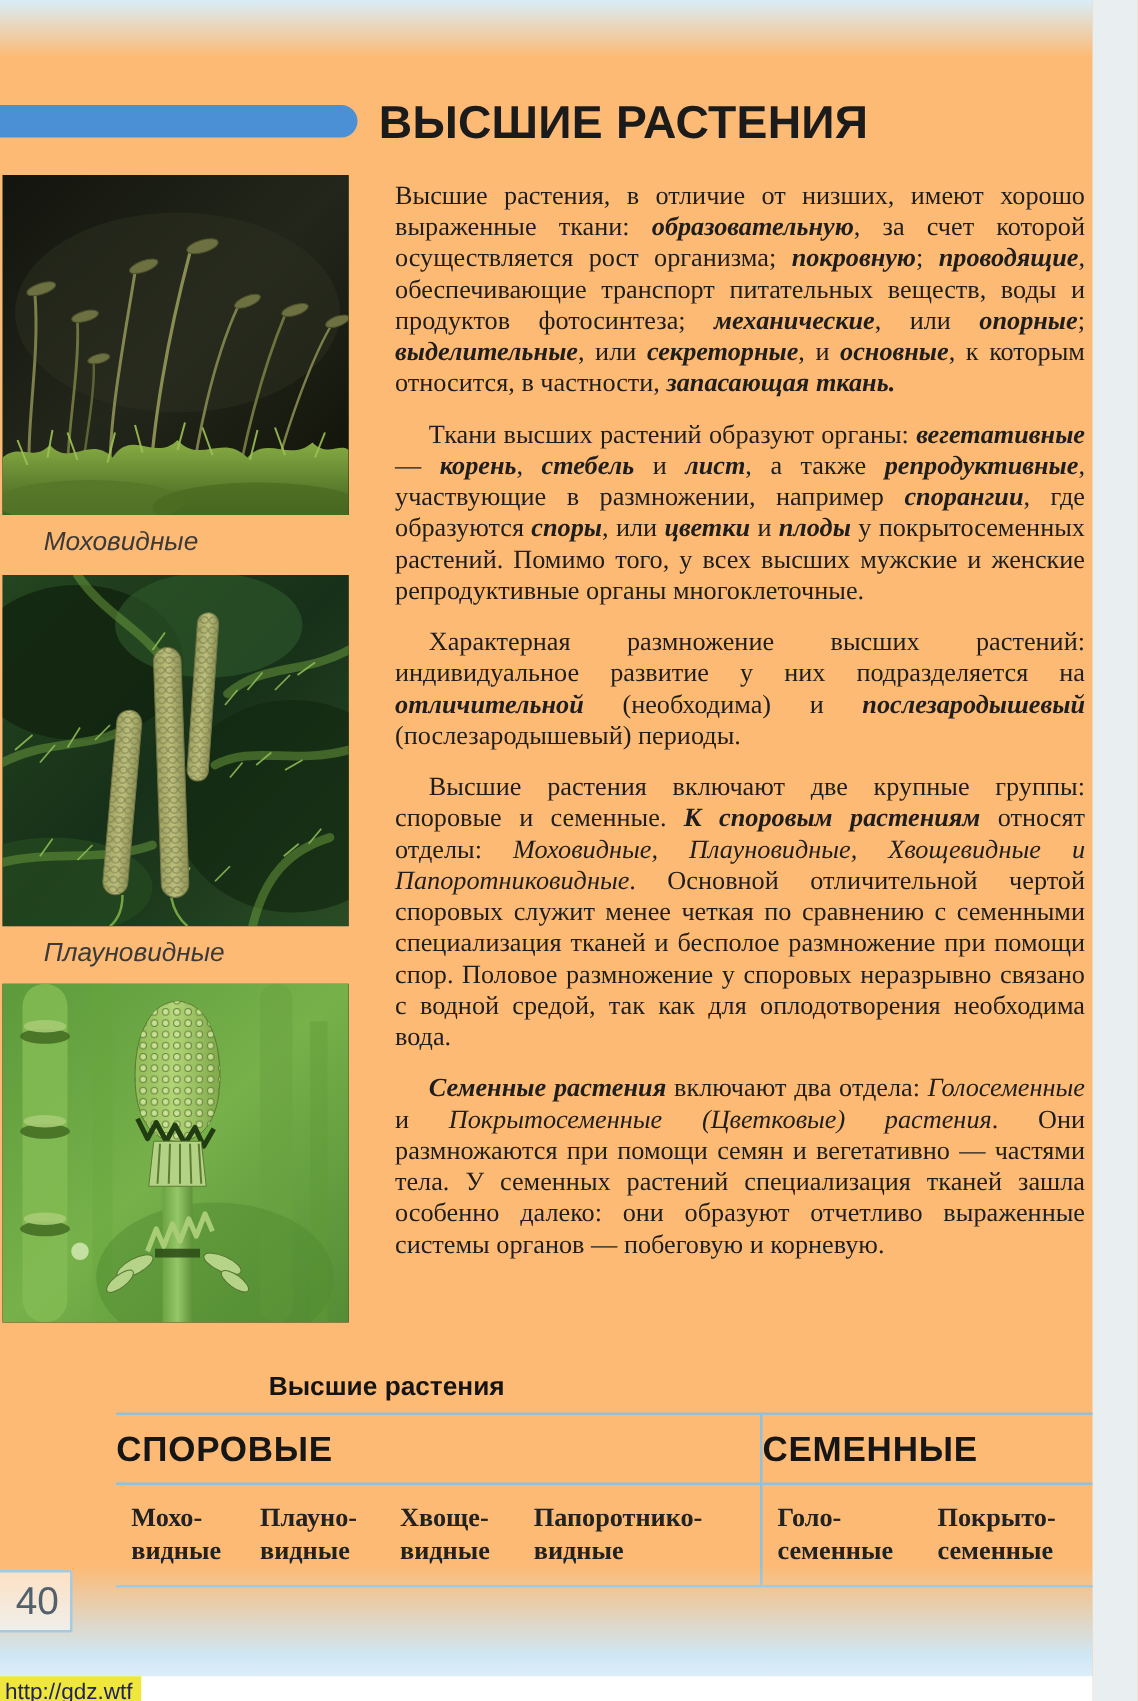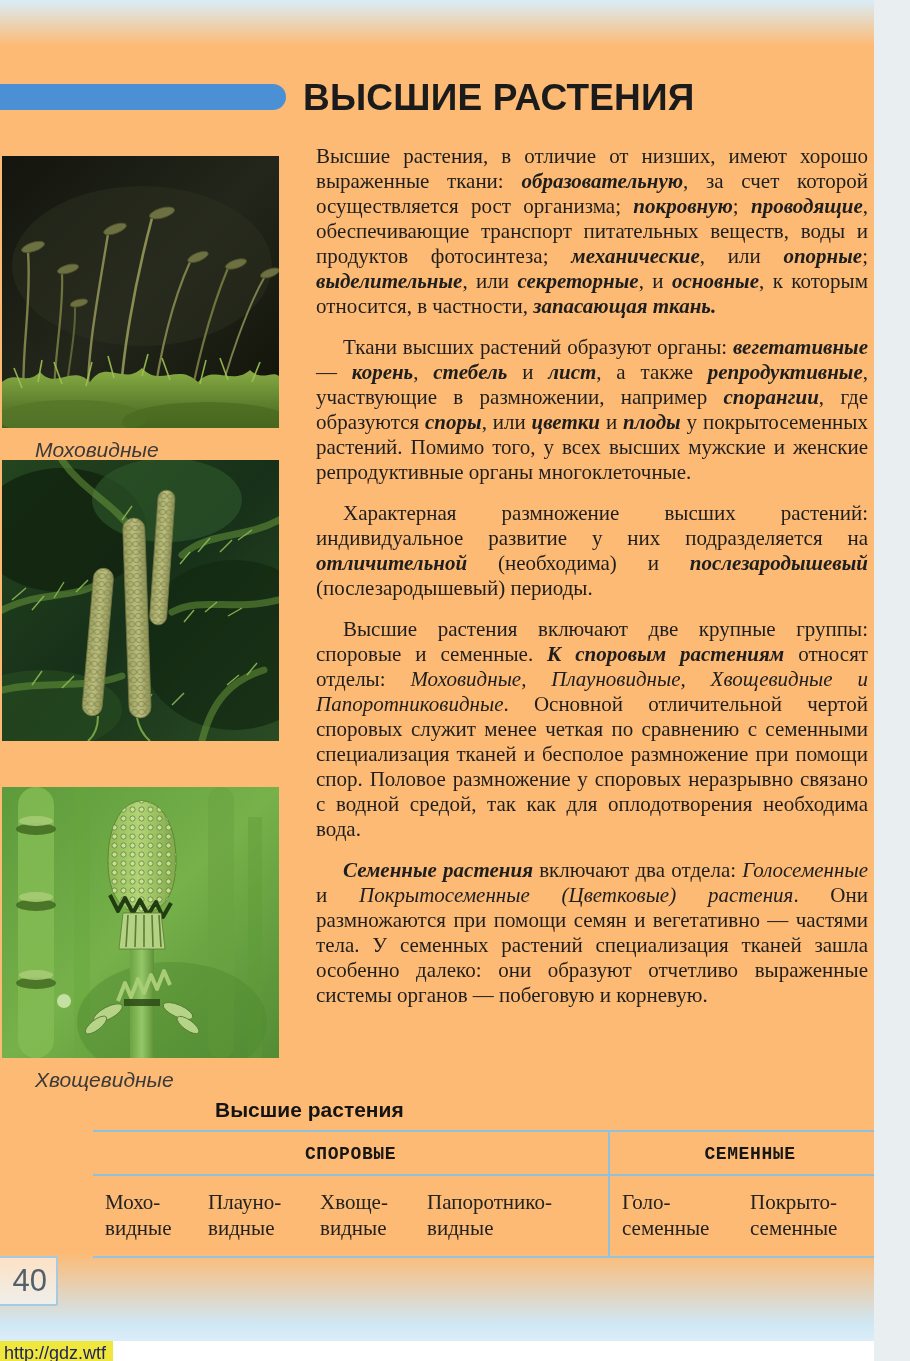--- a/index.html
+++ b/index.html
@@ -10,44 +10,44 @@
             background:linear-gradient(180deg,#d9edf8 0%,rgba(255,255,255,0) 100%);}
 
   .header-bar{position:absolute;left:0;top:84px;width:286px;height:26px;
               background:#4b8fd5;border-radius:0 14px 14px 0;}
 
   .title{position:absolute;left:303px;top:79px;margin:0;
          font-family:"Liberation Sans",sans-serif;font-weight:bold;
          font-size:37px;line-height:38px;letter-spacing:0.2px;color:#1b1b1b;}
 
   .fig{position:absolute;left:2px;width:277px;margin:0;}
-  .fig1{top:156px;} .fig2{top:460px;} .fig3{top:787px;}
+  .fig1{top:140px;} .fig2{top:460px;} .fig3{top:787px;}
   .photo{width:277px;overflow:hidden;background:#2a3a22;}
   .fig1 .photo{height:272px;} .fig2 .photo{height:281px;} .fig3 .photo{height:271px;}
   .photo svg{display:block;width:100%;height:100%;}
   .caption{margin:10px 0 0 33px;font-family:"Liberation Sans",sans-serif;
            font-style:italic;font-size:21px;color:#3a3a3a;}
 
   .article{position:absolute;left:300px;top:128px;width:584px;
            font-size:21px;line-height:25px;text-align:justify;}
   .article p{margin:16px;}
   .article p.indent{text-indent:27px;}
   .run-bold-italic{font-weight:bold;font-style:italic;}
   .run-italic{font-style:italic;}
 
   .table-wrap{position:absolute;left:93px;top:1098px;width:797px;}
   .table-title{margin:0 0 8px 122px;font-family:"Liberation Sans",sans-serif;
                font-weight:bold;font-size:21px;color:#141414;}
   .sp-table{border-top:2px solid #8fc0dc;border-bottom:2px solid #8fc0dc;display:flex;}
   .group-left{width:515px;}
   .group-right{flex:1;border-left:2px solid #8fc0dc;}
-  .group-header{text-align:center;font-family:Liberation Mono, monospace;font-weight:bold;
-                font-size:18px;letter-spacing:0.6px;color:#161616;
+  .group-header{font-family:Liberation Sans, sans-serif;font-weight:bold;
+                font-size:28px;letter-spacing:0.6px;color:#161616;
                 padding:12px 0 10px;border-bottom:2px solid #8fc0dc;}
-  .group-items{display:flex;padding:13px 0 15px 12px;}
+  .group-items{display:flex;padding:13px 0 15px 12px;font-weight:bold;}
   .taxon-cell{font-size:21px;line-height:26px;color:#222;}
   .g0 .taxon-cell:nth-child(1){width:103px;}
   .g0 .taxon-cell:nth-child(2){width:112px;}
   .g0 .taxon-cell:nth-child(3){width:107px;}
   .g0 .taxon-cell:nth-child(4){flex:1;}
   .g1 .taxon-cell:nth-child(1){width:128px;}
   .g1 .taxon-cell:nth-child(2){flex:1;}
 
   .bottom-band{position:absolute;left:0;top:1252px;width:910px;height:90px;
                background:linear-gradient(180deg,rgba(207,231,244,0) 0%,#cfe7f4 80%,#dceef8 100%);}
@@ -188,20 +188,21 @@
           <rect x="124" y="58" width="22" height="200" rx="11" fill="url(#p-scale)" opacity="0.7" transform="rotate(-2 135 160)"></rect>
           <rect x="86" y="108" width="20" height="148" rx="10" fill="url(#g-club-cone)" stroke="#6e7143" stroke-width="0.8" transform="rotate(5 96 180)"></rect>
           <rect x="86" y="108" width="20" height="148" rx="10" fill="url(#p-scale)" opacity="0.7" transform="rotate(5 96 180)"></rect>
         </g>
         <g stroke="#7fae48" stroke-width="2" fill="none" opacity="0.9">
           <path d="M96,256 C96,268 92,276 86,281"></path>
           <path d="M135,258 C137,268 142,276 148,281"></path>
         </g>
       </svg>
     </div>
+    <figcaption class="caption">Плауновидные</figcaption>
   </figure>
 
   <figure class="fig fig3">
     <div class="photo">
       <svg viewBox="0 0 277 271" preserveAspectRatio="none" aria-hidden="true">
         <defs>
           <linearGradient id="g-horse-bg" x1="0" y1="0" x2="1" y2="1">
             <stop offset="0" stop-color="#5d9a3b"></stop>
               <stop offset="0.5" stop-color="#76b14a"></stop>
               <stop offset="1" stop-color="#548c35"></stop>
@@ -257,21 +258,20 @@
         <path d="M116,214 l7,-18 l6,14 l7,-18 l6,14 l7,-18 l6,14 l7,-18 l6,14" stroke="#a9cd77" stroke-width="4" fill="none" stroke-linejoin="round"></path>
         <g fill="#b6d488" stroke="#54742f" stroke-width="0.8">
           <ellipse cx="106" cy="226" rx="16" ry="6" transform="rotate(-28 106 226)"></ellipse>
           <ellipse cx="176" cy="224" rx="16" ry="6" transform="rotate(24 176 224)"></ellipse>
           <ellipse cx="94" cy="238" rx="13" ry="5" transform="rotate(-38 94 238)"></ellipse>
           <ellipse cx="186" cy="238" rx="13" ry="5" transform="rotate(36 186 238)"></ellipse>
         </g>
         <circle cx="62" cy="214" r="7" fill="#d8ecb8" opacity="0.8"></circle>
       </svg>
     </div>
-    <figcaption class="caption">Хвощевидные</figcaption>
   </figure>
 
   <div class="article">
       <p class=""><span class="run-regular">Высшие растения, в отличие от низших, имеют хорошо выраженные ткани: </span><span class="run-bold-italic">образовательную</span><span class="run-regular">, за счет которой осуществляется рост организма; </span><span class="run-bold-italic">покровную</span><span class="run-regular">; </span><span class="run-bold-italic">проводящие</span><span class="run-regular">, обеспечивающие транспорт питательных веществ, воды и продуктов фотосинтеза; </span><span class="run-bold-italic">механические</span><span class="run-regular">, или </span><span class="run-bold-italic">опорные</span><span class="run-regular">; </span><span class="run-bold-italic">выделительные</span><span class="run-regular">, или </span><span class="run-bold-italic">секреторные</span><span class="run-regular">, и </span><span class="run-bold-italic">основные</span><span class="run-regular">, к которым относится, в частности, </span><span class="run-bold-italic">запасающая ткань.</span></p>
       <p class="indent"><span class="run-regular">Ткани высших растений образуют органы: </span><span class="run-bold-italic">вегетативные</span><span class="run-regular"> — </span><span class="run-bold-italic">корень</span><span class="run-regular">, </span><span class="run-bold-italic">стебель</span><span class="run-regular"> и </span><span class="run-bold-italic">лист</span><span class="run-regular">, а также </span><span class="run-bold-italic">репродуктивные</span><span class="run-regular">, участвующие в размножении, например </span><span class="run-bold-italic">спорангии</span><span class="run-regular">, где образуются </span><span class="run-bold-italic">споры</span><span class="run-regular">, или </span><span class="run-bold-italic">цветки</span><span class="run-regular"> и </span><span class="run-bold-italic">плоды</span><span class="run-regular"> у покрытосеменных растений. Помимо того, у всех высших мужские и женские репродуктивные органы многоклеточные.</span></p>
       <p class="indent"><span class="run-regular">Характерная размножение высших растений: индивидуальное развитие у них подразделяется на </span><span class="run-bold-italic">отличительной</span><span class="run-regular"> (необходима) и </span><span class="run-bold-italic">послезародышевый</span><span class="run-regular"> (послезародышевый) периоды.</span></p>
       <p class="indent"><span class="run-regular">Высшие растения включают две крупные группы: споровые и семенные. </span><span class="run-bold-italic">К споровым растениям</span><span class="run-regular"> относят отделы: </span><span class="run-italic">Моховидные, Плауновидные, Хвощевидные и Папоротниковидные</span><span class="run-regular">. Основной отличительной чертой споровых служит менее четкая по сравнению с семенными специализация тканей и бесполое размножение при помощи спор. Половое размножение у споровых неразрывно связано с водной средой, так как для оплодотворения необходима вода.</span></p>
       <p class="indent"><span class="run-bold-italic">Семенные растения</span><span class="run-regular"> включают два отдела: </span><span class="run-italic">Голосеменные</span><span class="run-regular"> и </span><span class="run-italic">Покрытосеменные (Цветковые) растения</span><span class="run-regular">. Они размножаются при помощи семян и вегетативно — частями тела. У семенных растений специализация тканей зашла особенно далеко: они образуют отчетливо выраженные системы органов — побеговую и корневую.</span></p>
     </div>
 

